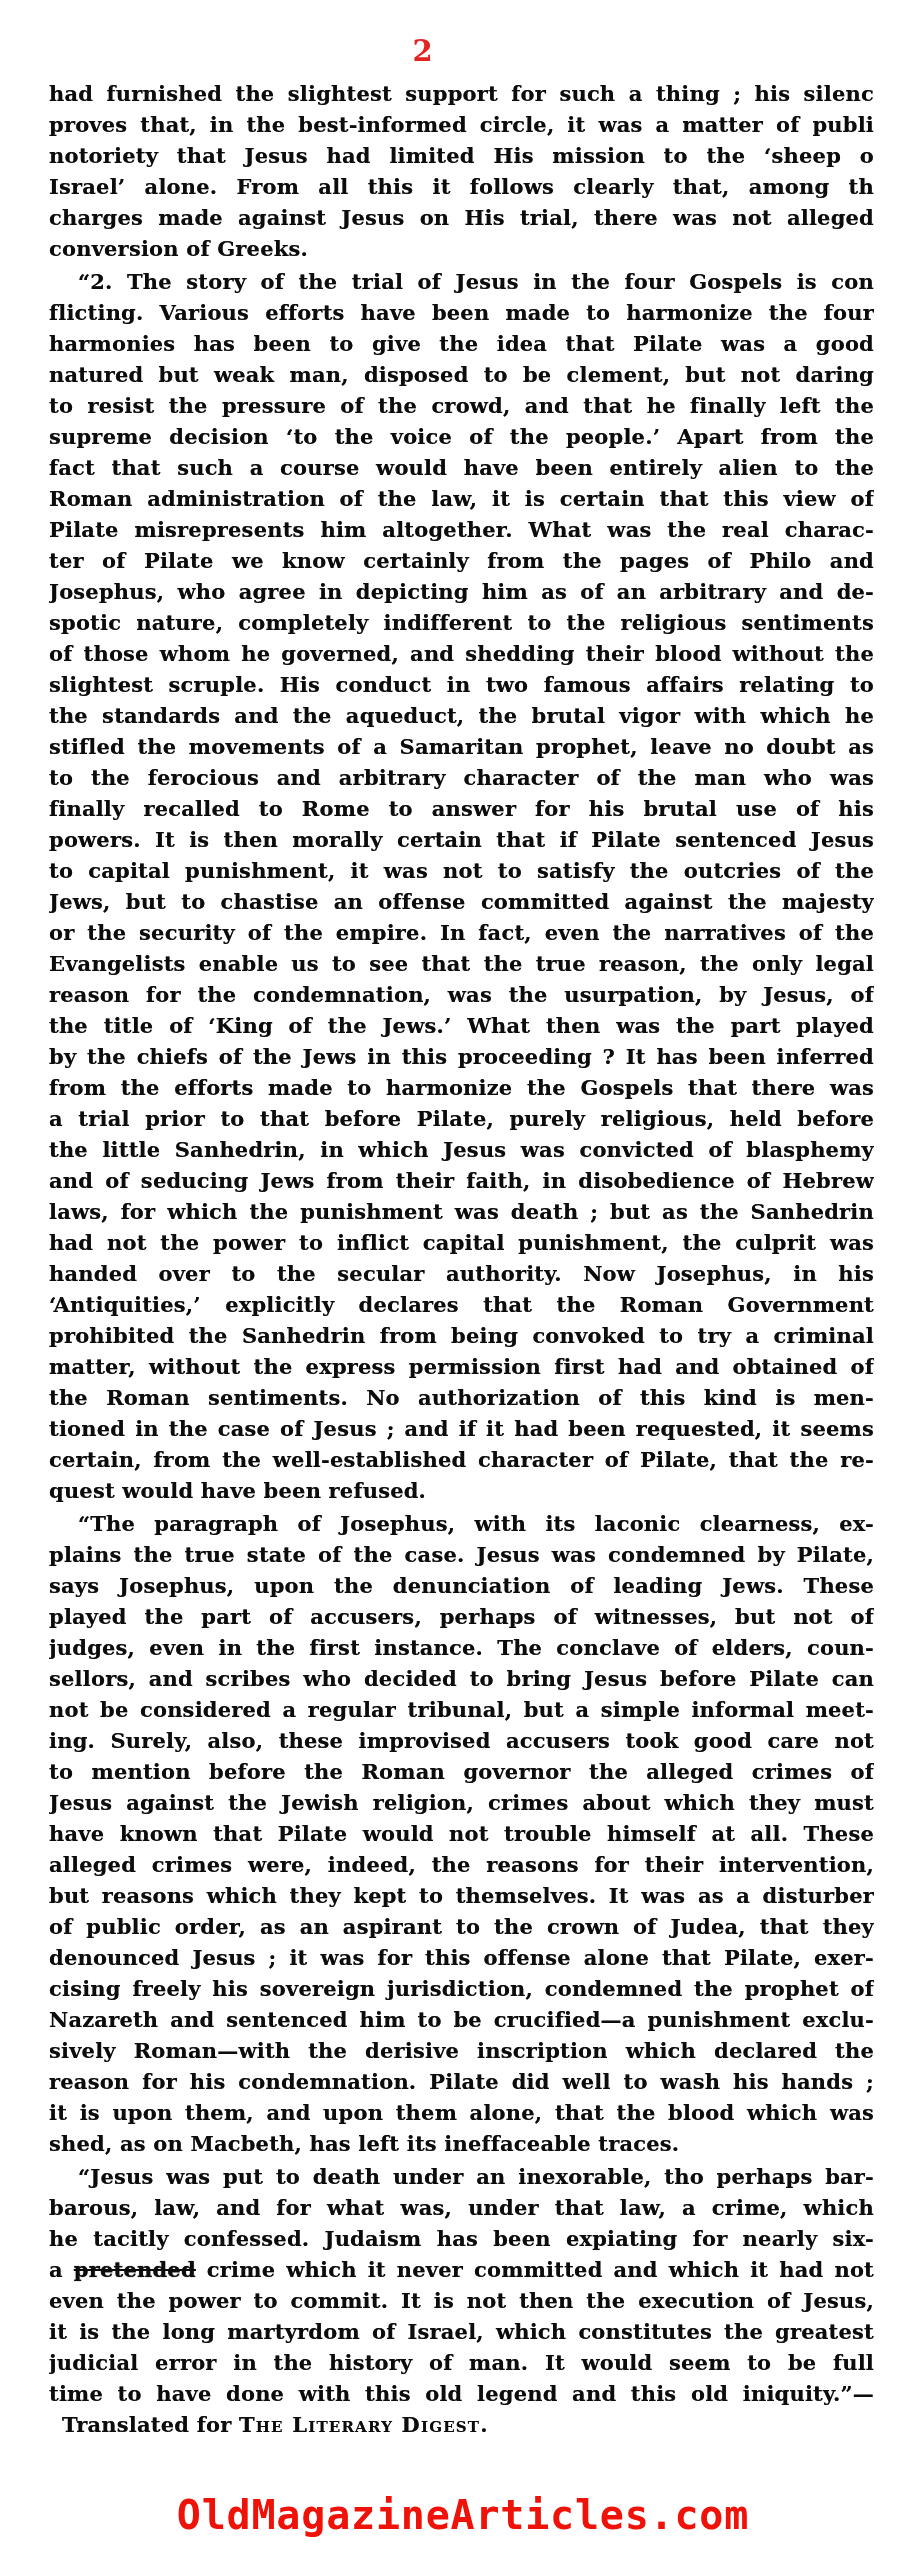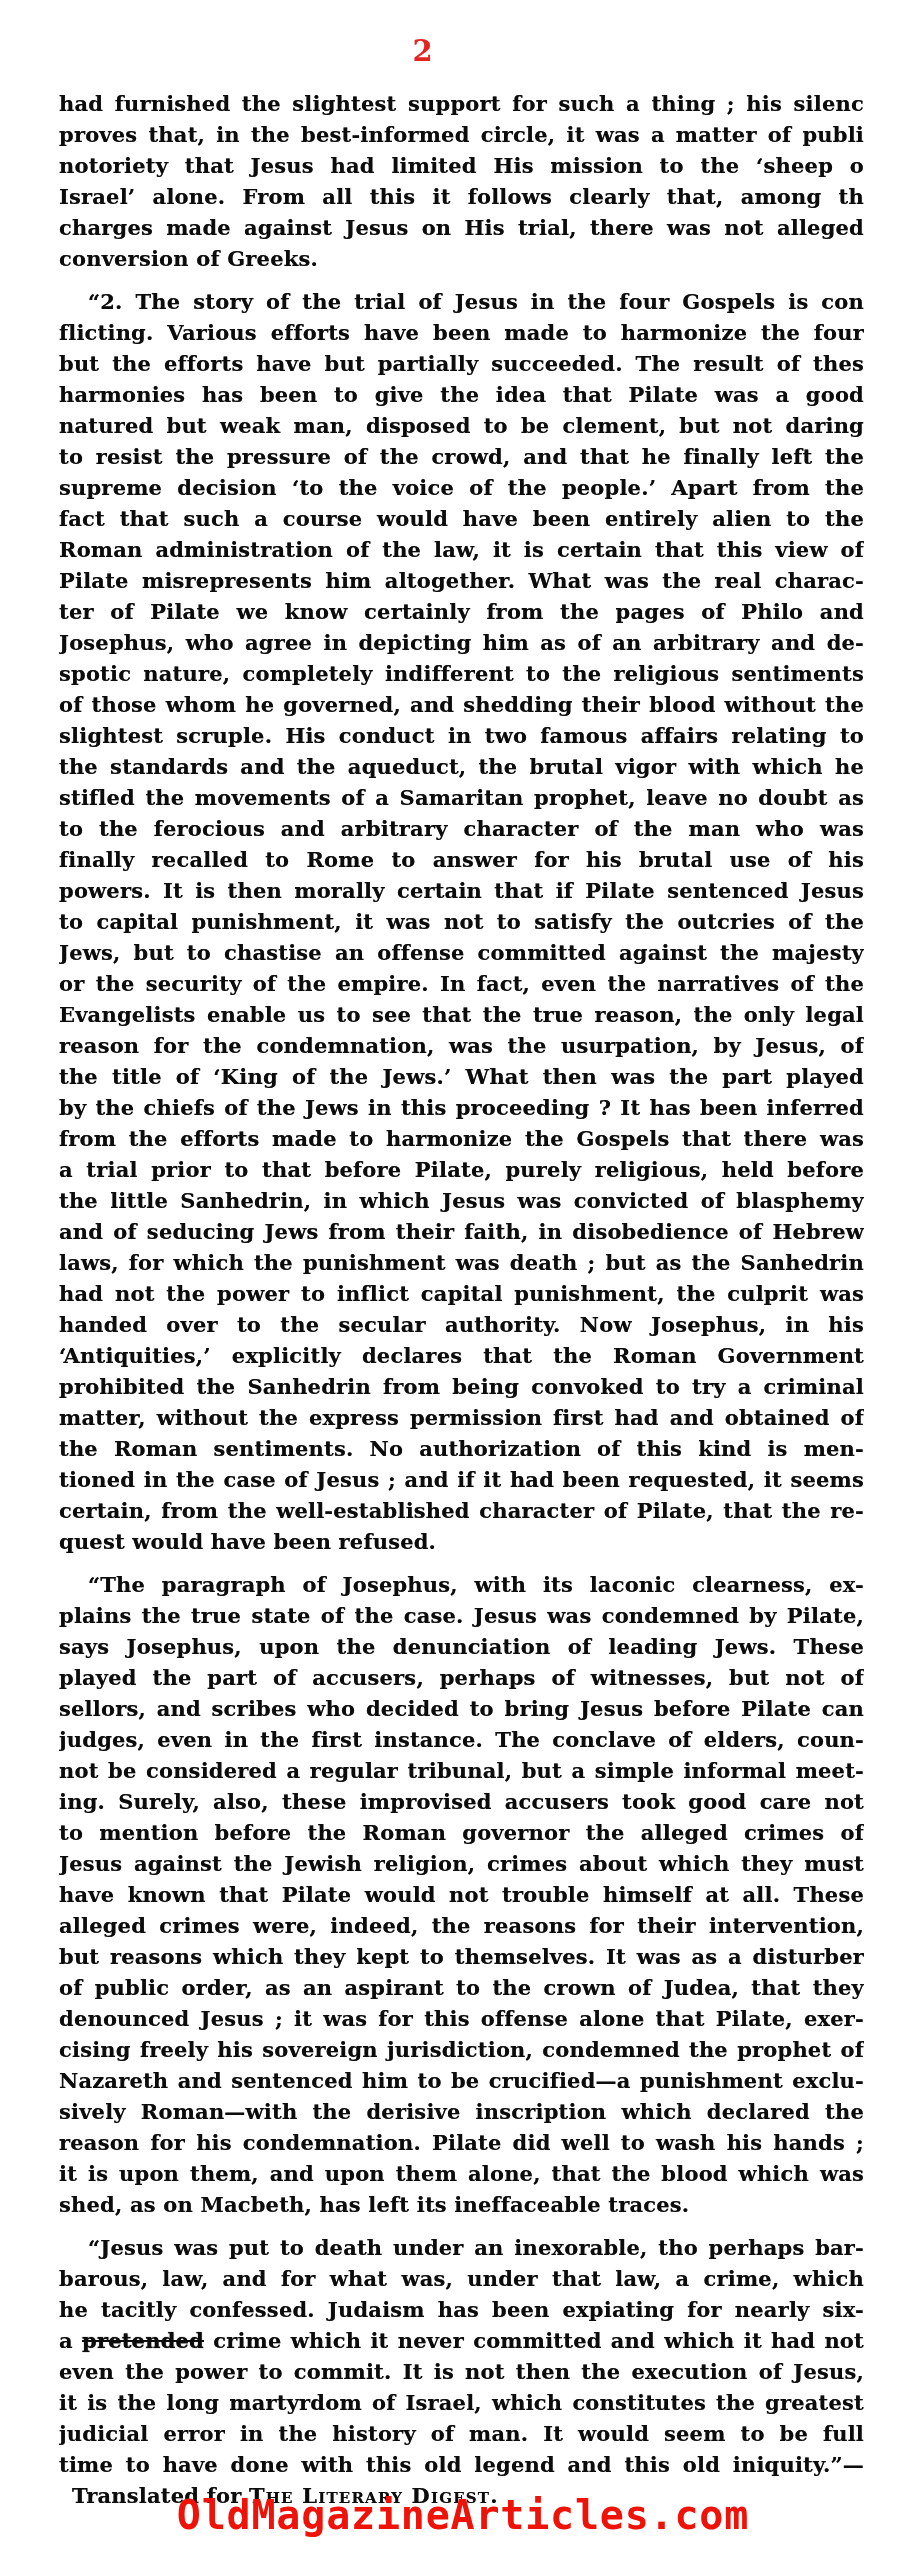--- a/index.html
+++ b/index.html
@@ -32,21 +32,21 @@
   .text-block {
     position: absolute;
     top: 76px;
     left: 47px;
     width: 829px;
     color: #0c0c0c;
     font-size: 21px;
     font-weight: 700;
     letter-spacing: 0.2px;
   }
-  .paragraph { margin: 12px; padding: 0; }
+  .paragraph { margin: 2px; padding: 0; }
   .line {
     height: 31px;
     line-height: 31px;
     overflow: hidden;
     text-align: justify;
     text-align-last: justify;
     white-space: nowrap;
     text-shadow: 0 0 0.4px rgba(0,0,0,0.55);
   }
   
@@ -86,21 +86,20 @@
         <div class="line">had furnished the slightest support for such a thing ;  his silenc</div>
         <div class="line">proves that, in the best-informed circle, it was a matter of publi</div>
         <div class="line">notoriety that Jesus had limited His mission to the ‘sheep o</div>
         <div class="line">Israel’ alone.  From all this it follows clearly that, among th</div>
         <div class="line">charges made against Jesus on His trial, there was not alleged</div>
         <div class="line para-end">conversion of Greeks.</div>
       </div>
       <div class="paragraph">
         <div class="line indent">“2.  The story of the trial of Jesus in the four Gospels is con</div>
         <div class="line">flicting.  Various efforts have been made to harmonize the four</div>
-        <div class="line">but the efforts have but partially succeeded.  The result of thes</div>
         <div class="line">harmonies has been to give the idea that Pilate was a good</div>
         <div class="line">natured but weak man, disposed to be clement, but not daring</div>
         <div class="line">to resist the pressure of the crowd, and that he finally left the</div>
         <div class="line">supreme decision ‘to the voice of the people.’  Apart from the</div>
         <div class="line">fact that such a course would have been entirely alien to the</div>
         <div class="line">Roman administration of the law, it is certain that this view of</div>
         <div class="line">Pilate misrepresents him altogether.  What was the real charac-</div>
         <div class="line">ter of Pilate we know certainly from the pages of Philo and</div>
         <div class="line">Josephus, who agree in depicting him as of an arbitrary and de-</div>
         <div class="line">spotic nature, completely indifferent to the religious sentiments</div>
@@ -131,22 +130,22 @@
         <div class="line">the Roman sentiments.  No authorization of this kind is men-</div>
         <div class="line">tioned in the case of Jesus ; and if it had been requested, it seems</div>
         <div class="line">certain, from the well-established character of Pilate, that the re-</div>
         <div class="line para-end">quest would have been refused.</div>
       </div>
       <div class="paragraph">
         <div class="line indent">“The paragraph of Josephus, with its laconic clearness, ex-</div>
         <div class="line">plains the true state of the case.  Jesus was condemned by Pilate,</div>
         <div class="line"><span>says Josephus, upon the </span><span class="italic">denunciation</span><span> of leading Jews.  These</span></div>
         <div class="line">played the part of accusers, perhaps of witnesses, but not of</div>
+        <div class="line">judges, even in the first instance.  The conclave of elders, coun-</div>
         <div class="line">sellors, and scribes who decided to bring Jesus before Pilate can</div>
-        <div class="line">judges, even in the first instance.  The conclave of elders, coun-</div>
         <div class="line">not be considered a regular tribunal, but a simple informal meet-</div>
         <div class="line">ing.  Surely, also, these improvised accusers took good care not</div>
         <div class="line">to mention before the Roman governor the alleged crimes of</div>
         <div class="line">Jesus against the Jewish religion, crimes about which they must</div>
         <div class="line">have known that Pilate would not trouble himself at all.  These</div>
         <div class="line">alleged crimes were, indeed, the reasons for their intervention,</div>
         <div class="line">but reasons which they kept to themselves.  It was as a disturber</div>
         <div class="line">of public order, as an aspirant to the crown of Judea, that they</div>
         <div class="line">denounced Jesus ;  it was for this offense alone that Pilate, exer-</div>
         <div class="line">cising freely his sovereign jurisdiction, condemned the prophet of</div>

